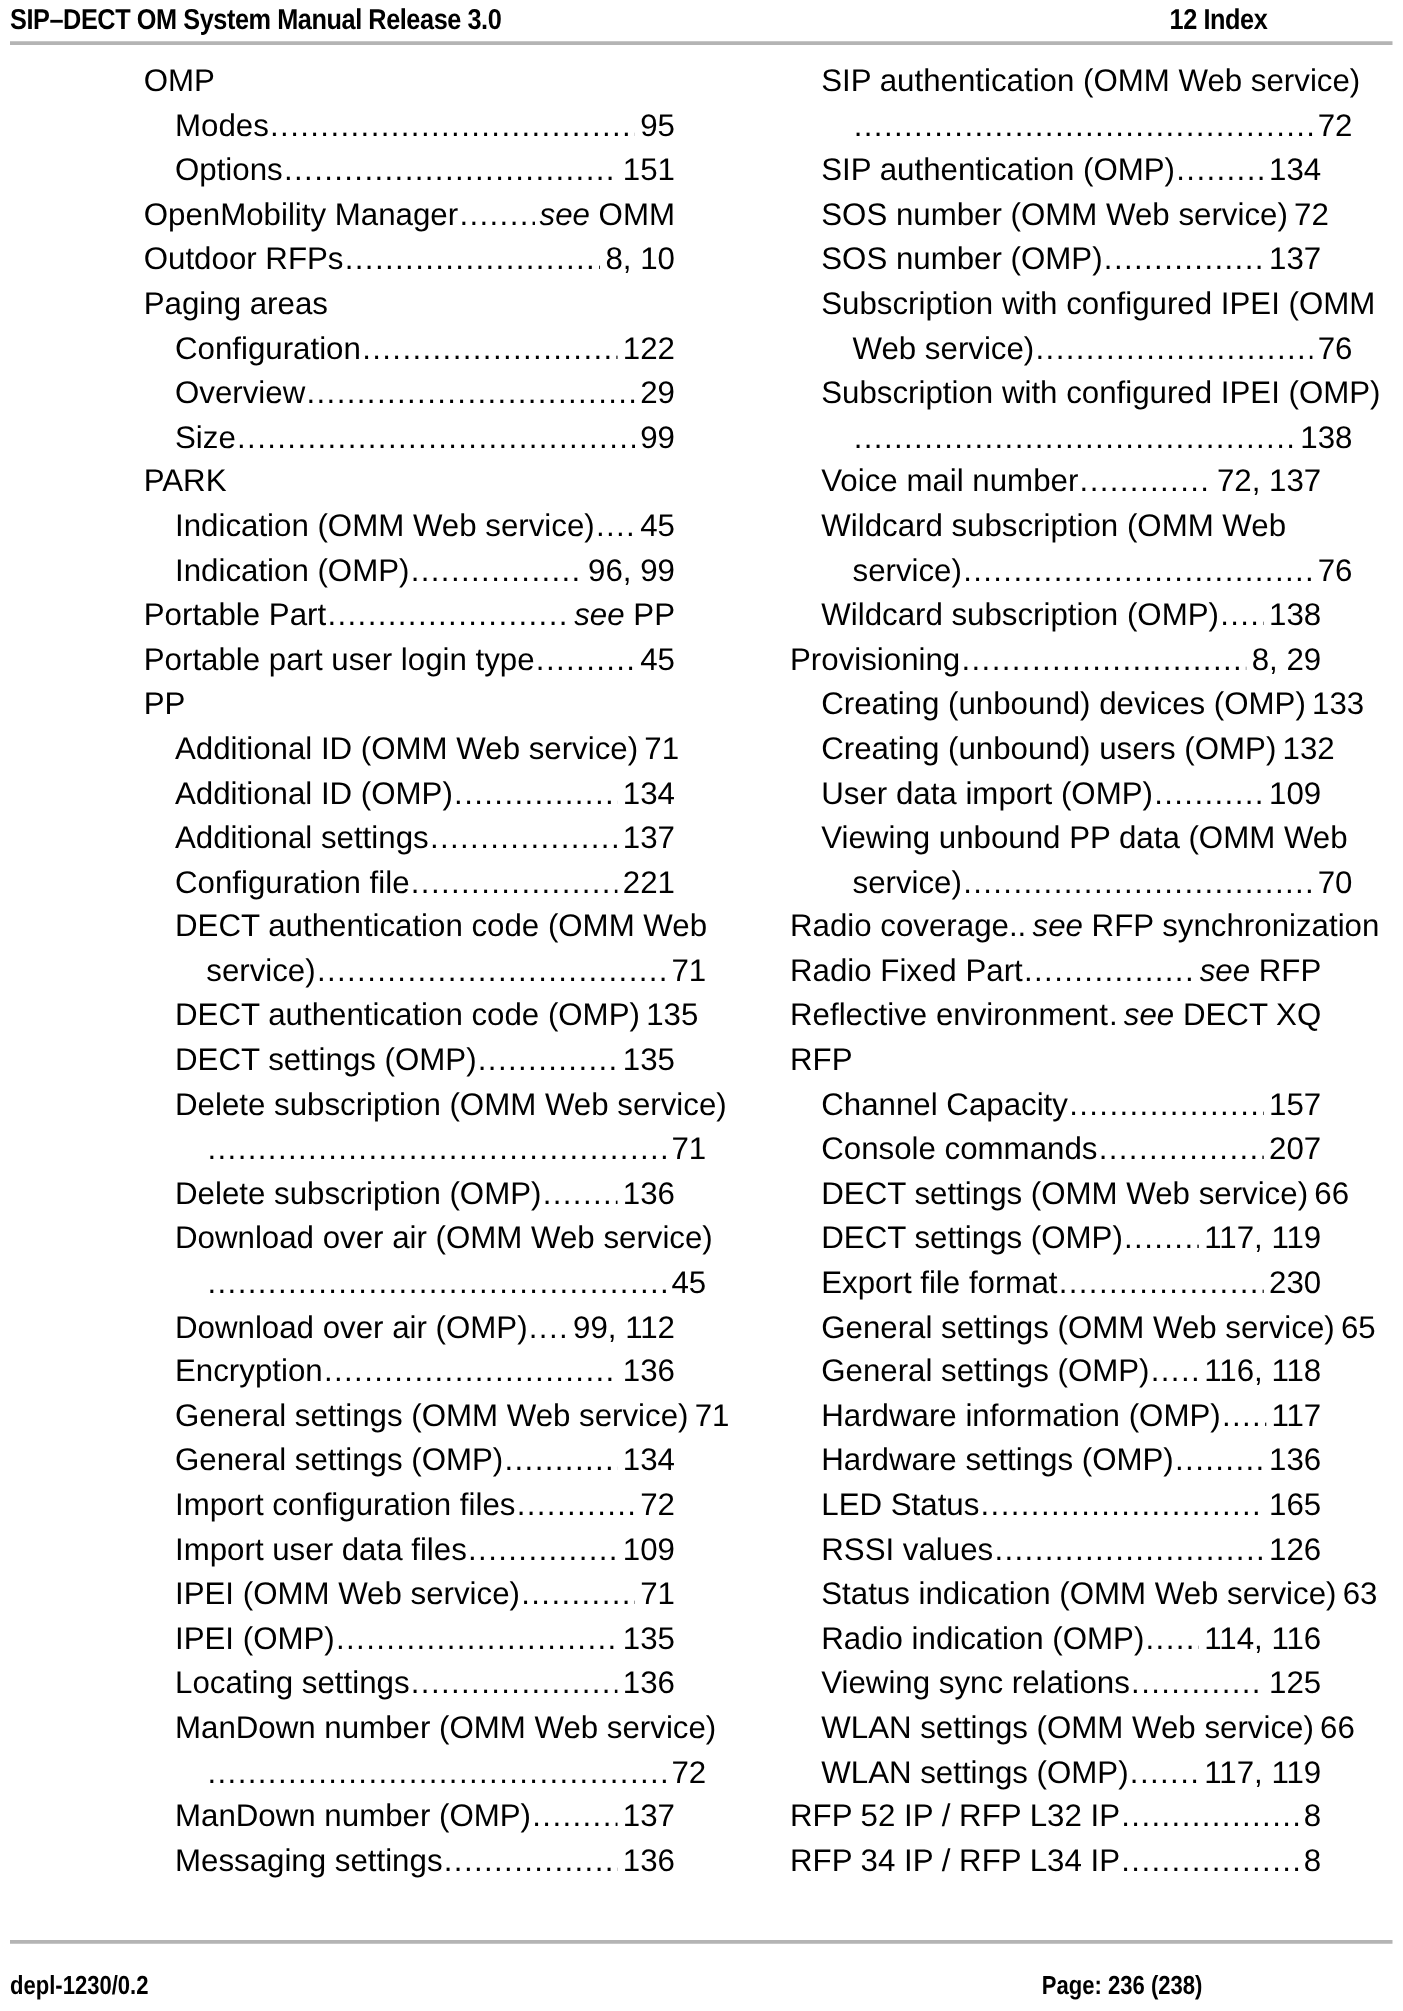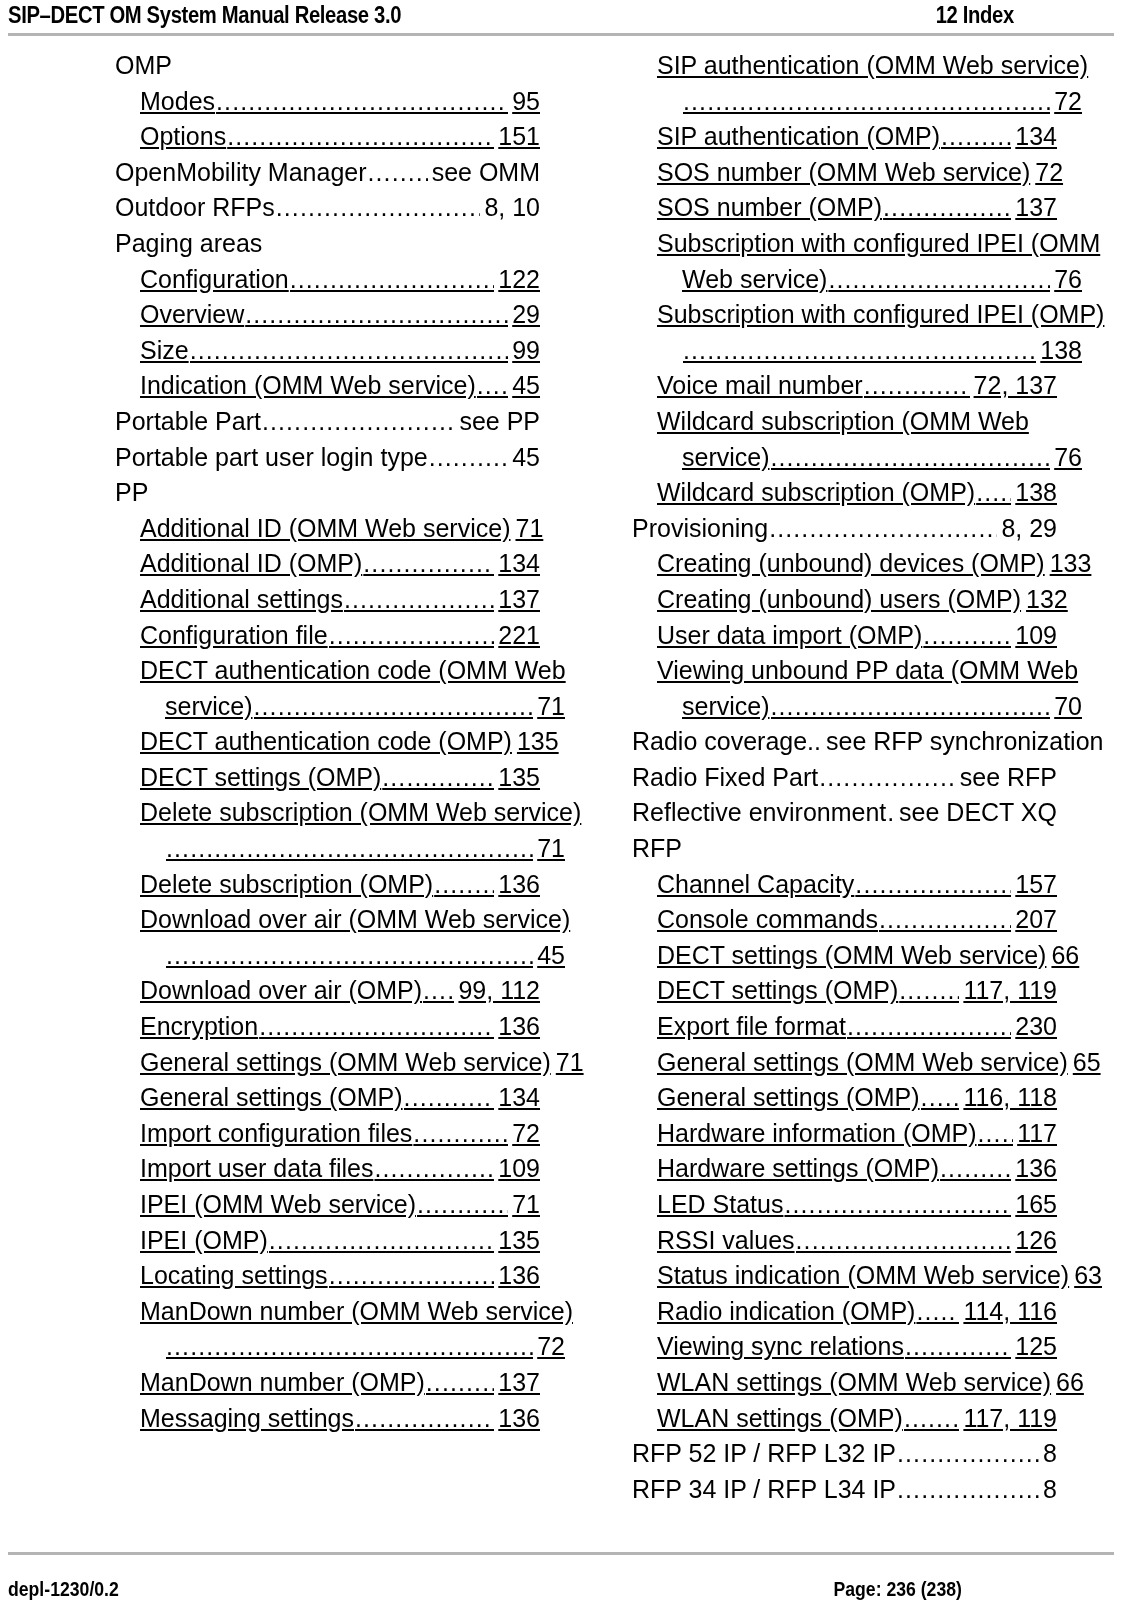--- a/index.html
+++ b/index.html
@@ -109,21 +109,20 @@
 
   
   .entry {
     position: relative;
     padding-left: 0;
     text-indent: 0;
     white-space: normal;
   }
   .entry.lvl1 {
     padding-left: 25px;
-    text-decoration: underline;
   }
 
   
   .line {
     display: flex;
     align-items: baseline;
     width: 100%;
   }
   .label {
     white-space: pre;
@@ -150,20 +149,21 @@
   
   .line.head .leader::before { content: ""; }
   
   .line.cont {
     padding-left: 25px;
   }
   .entry.lvl1 .line.cont {
     padding-left: 25px;
   }
   .see {
+    font-style: italic;
   }
   
   .entry.heading .line .leader::before { content: ""; }
 </style>
 </head>
 <body>
 
 <div id="page-header">
   <div class="hdr-title">SIP–DECT OM System Manual Release 3.0</div>
   <div class="hdr-chapter">12 Index</div>
@@ -228,25 +228,39 @@
           <span class="pagenum">29</span>
         </div>
       </div>
       <div class="entry lvl1">
         <div class="line">
           <span class="label">Size</span>
           <span class="leader"></span>
           <span class="pagenum">99</span>
         </div>
       </div>
+      <div class="entry lvl0 heading">
+        <div class="line">
+          <span class="label">PARK</span>
+          <span class="leader none"></span>
+          <span class="pagenum"></span>
+        </div>
+      </div>
       <div class="entry lvl1">
         <div class="line">
           <span class="label">Indication (OMM Web service)</span>
           <span class="leader"></span>
           <span class="pagenum">45</span>
+        </div>
+      </div>
+      <div class="entry lvl1">
+        <div class="line">
+          <span class="label">Indication (OMP)</span>
+          <span class="leader"></span>
+          <span class="pagenum">96, 99</span>
         </div>
       </div>
       <div class="entry lvl0">
         <div class="line">
           <span class="label">Portable Part</span>
           <span class="leader"></span>
           <span class="pagenum"><span class="see">see</span> PP</span>
         </div>
       </div>
       <div class="entry lvl0">

